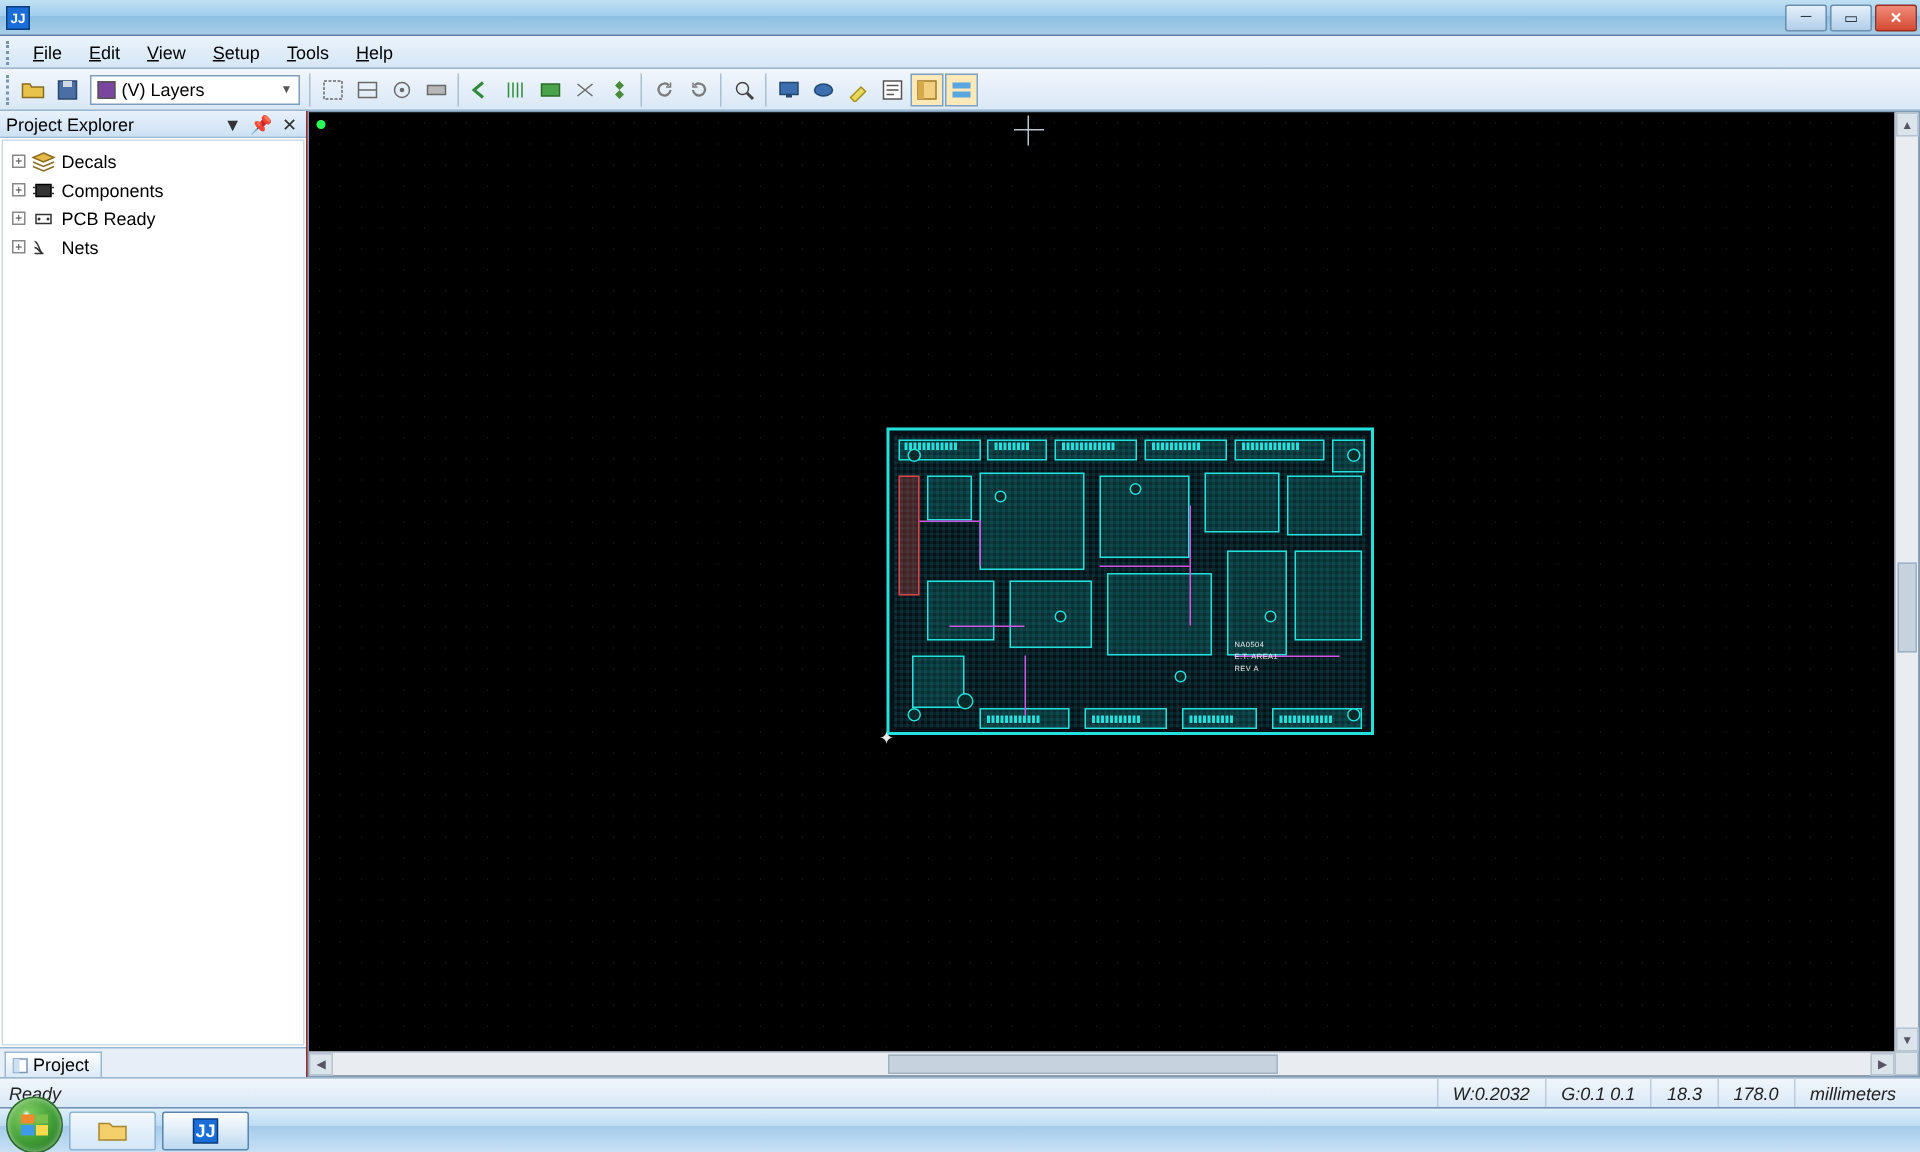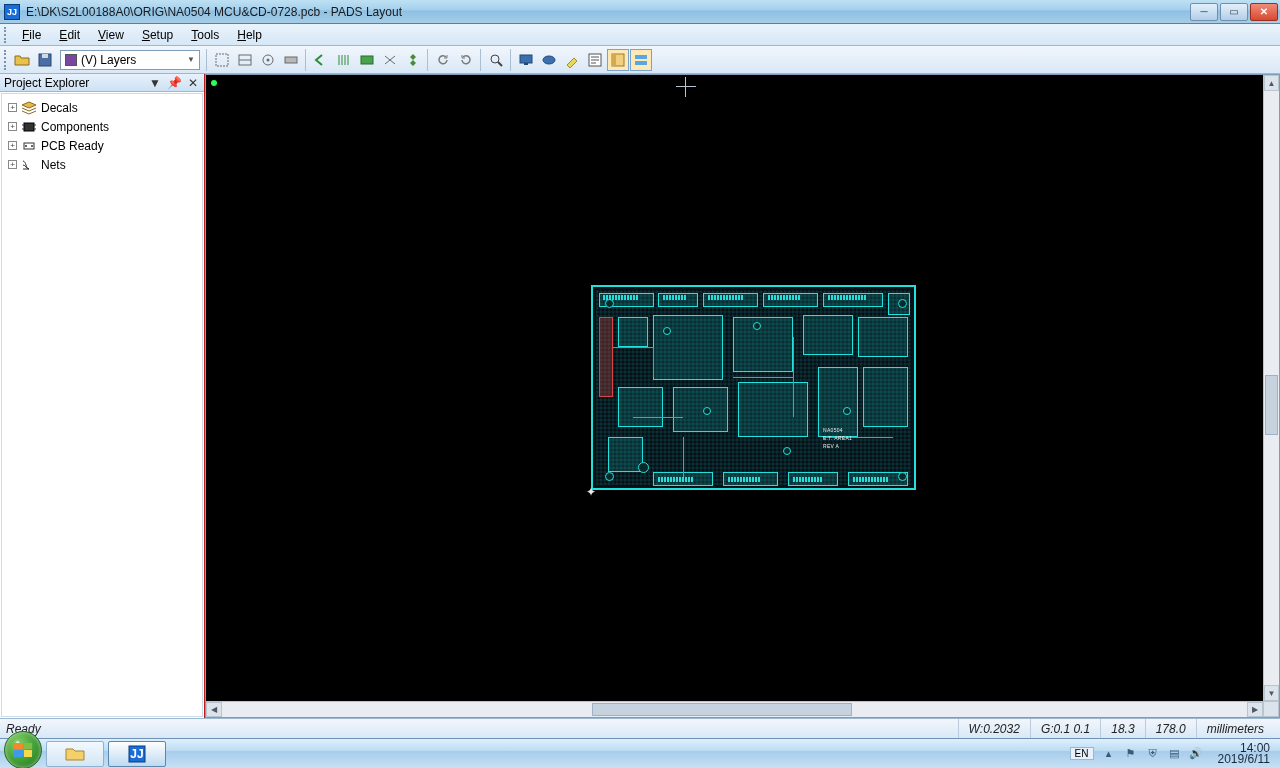--- a/index.html
+++ b/index.html
@@ -92,21 +92,20 @@
 .tray { margin-left:auto; display:flex; align-items:center; gap:8px; padding-right:6px;}
 .tray .lang { background:#e7f1fb; border:1px solid #9ab7d2; padding:0 4px; font-size:10px;}
 .tray .ico { width:14px; height:14px; display:flex; align-items:center; justify-content:center; font-size:11px; color:#3a5a77;}
 .tray .clock { text-align:right; font-size:10px; line-height:11px; color:#1a2a3a; padding-left:6px;}
 </style>
 </head>
 <body>
 
 <div class="titlebar">
   <div class="app-icon">JJ</div>
-  <div class="title-text">E:\DK\S2L00188A0\ORIG\NA0504 MCU&amp;CD-0728.pcb - PADS Layout</div>
   <div class="win-btns">
     <div>─</div>
     <div>▭</div>
     <div class="close">✕</div>
   </div>
 </div>
 
 <div class="menubar">
   <div class="grip"></div>
   <div class="menu-item"><u>F</u><span>ile</span></div>
@@ -296,20 +295,29 @@
       <div class="tree-node">
         <div class="exp">+</div>
         <div class="ticon">
             <svg width="16" height="14" viewBox="0 0 16 14">
               <path d="M2 3c3 0 3 8 6 8M2 7c3 0 3 4 6 4M2 11h6" fill="none" stroke="#333"></path>
             </svg>
           </div>
         <span class="tlabel">Nets</span>
       </div>
     </div>
+    <div class="project-tab">
+      <div class="ptab">
+        <svg width="11" height="11" viewBox="0 0 11 11">
+            <rect x="1" y="1" width="9" height="9" fill="#fff" stroke="#7a96b3"></rect>
+            <rect x="1" y="1" width="4" height="9" fill="#cde0f2"></rect>
+          </svg>
+        <span>Project</span>
+      </div>
+    </div>
   </div>
 
   <div class="canvas-wrap">
     <div class="canvas">
       <div class="grid"></div>
       <div class="origin-dot"></div>
       <div class="cursor-cross"></div>
 
       <div class="board">
         <div class="fill"></div>
@@ -525,25 +533,13 @@
     <svg width="20" height="16" viewBox="0 0 20 16">
         <path d="M1 3h7l2 2h9v9H1z" fill="#f4d06a" stroke="#a9842f"></path>
       </svg>
   </div>
   <div class="task-item active">
     <svg width="18" height="18" viewBox="0 0 18 18">
         <rect x="1" y="1" width="16" height="16" fill="#1a6dd6" stroke="#0b3d7a"></rect>
         <text x="9" y="13" text-anchor="middle" fill="#fff" font-size="9" font-weight="bold">JJ</text>
       </svg>
   </div>
-  <div class="tray">
-    <div class="lang">EN</div>
-    <span class="ico">▴</span>
-    <span class="ico">⚑</span>
-    <span class="ico">⛨</span>
-    <span class="ico">▤</span>
-    <span class="ico">🔊</span>
-    <div class="clock">
-      <div>14:00</div>
-      <div>2019/6/11</div>
-    </div>
-  </div>
 </div>
 
 </body></html>

